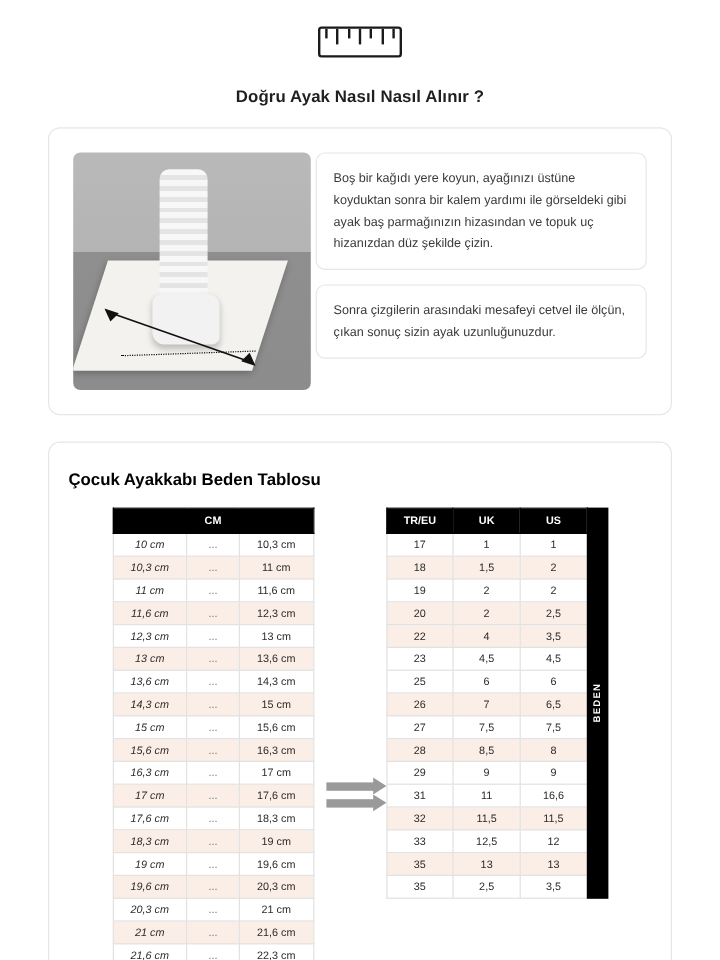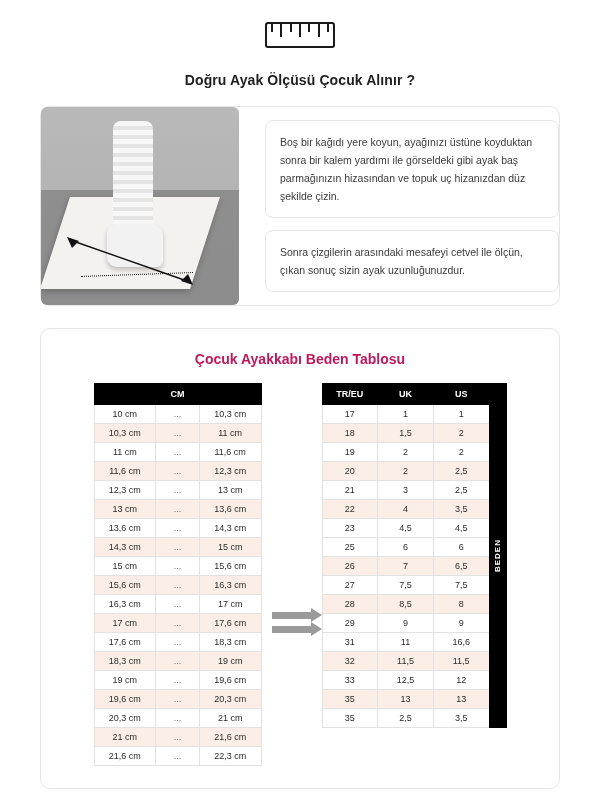--- a/index.html
+++ b/index.html
@@ -53,24 +53,23 @@
   }
 
   
   .card {
     border: 1px solid #e6e6e6;
     border-radius: 10px;
     background: #fff;
   }
   .top-card {
     margin: 18px 40px 0 40px;
-    padding: 0;
-    display: flex;
-    gap: 26px;
-    align-items: center;
+    padding: 20px;
+    display: flex;
+    gap: 4px;
   }
   .photo {
     width: 198px;
     height: 198px;
     border-radius: 6px;
     position: relative;
     overflow: hidden;
     background: linear-gradient(180deg,#b9b9b9 0%, #b4b4b4 42%, #8f8f8f 42%, #8c8c8c 100%);
     flex: 0 0 auto;
   }
@@ -127,25 +126,24 @@
     line-height: 1.72;
     color: #3a3a3a;
   }
 
   
   .table-card {
     margin: 22px 40px 0 40px;
     padding: 16px 16px 22px 16px;
   }
   .h-table {
-    text-align: center;
     font-size: 14px;
     font-weight: bold;
     margin: 6px 0 16px 0;
-    color: #be185d;
+    color: #000000;
   }
 
   .tables {
     display: flex;
     justify-content: center;
     align-items: flex-start;
     gap: 0;
     position: relative;
   }
   table {
@@ -163,21 +161,21 @@
   td {
     border: 1px solid #e2e2e2;
     text-align: center;
     padding: 4px 0;
     color: #2b2b2b;
     background: #fff;
     height: 19px;
   }
   tr.alt td { background: #fbeee6; }
   .tbl-cm { width: 168px; }
-  .tbl-cm td.c1 { width: 62px; }
+  .tbl-cm td.c1 { width: 62px; font-style: italic; }
   .tbl-cm td.c2 { width: 44px; color:#777; }
   .tbl-cm td.c3 { width: 62px; }
   .tbl-sz { width: 168px; }
   .tbl-sz td { width: 56px; }
 
   .arrows {
     width: 60px;
     display: flex;
     flex-direction: column;
     align-items: center;
@@ -228,21 +226,21 @@
       <i></i>
       <i class="tall"></i>
       <i></i>
       <i class="tall"></i>
       <i></i>
       <i class="tall"></i>
       <i></i>
     </div>
   </div>
 
-  <div class="h-main">Doğru Ayak Ölçüsü Çocuk Alınır ?</div>
+  <div class="h-main">Doğru Ayak Nasıl Nasıl Alınır ?</div>
 
   <div class="card top-card">
     <div class="photo">
       <div class="sheet"></div>
       <div class="leg"></div>
       <div class="foot"></div>
       <svg class="arrow" viewBox="0 0 126 56">
         <line x1="6" y1="6" x2="120" y2="46" stroke="#111" stroke-width="1.4"></line>
         <polygon points="0,2 12,6 5,13" fill="#111"></polygon>
         <polygon points="126,50 114,46 121,39" fill="#111"></polygon>
@@ -395,25 +393,20 @@
               <tr>
                 <td>19</td>
                 <td>2</td>
                 <td>2</td>
               </tr>
               <tr class="alt">
                 <td>20</td>
                 <td>2</td>
                 <td>2,5</td>
               </tr>
-              <tr>
-                <td>21</td>
-                <td>3</td>
-                <td>2,5</td>
-              </tr>
               <tr class="alt">
                 <td>22</td>
                 <td>4</td>
                 <td>3,5</td>
               </tr>
               <tr>
                 <td>23</td>
                 <td>4,5</td>
                 <td>4,5</td>
               </tr>

